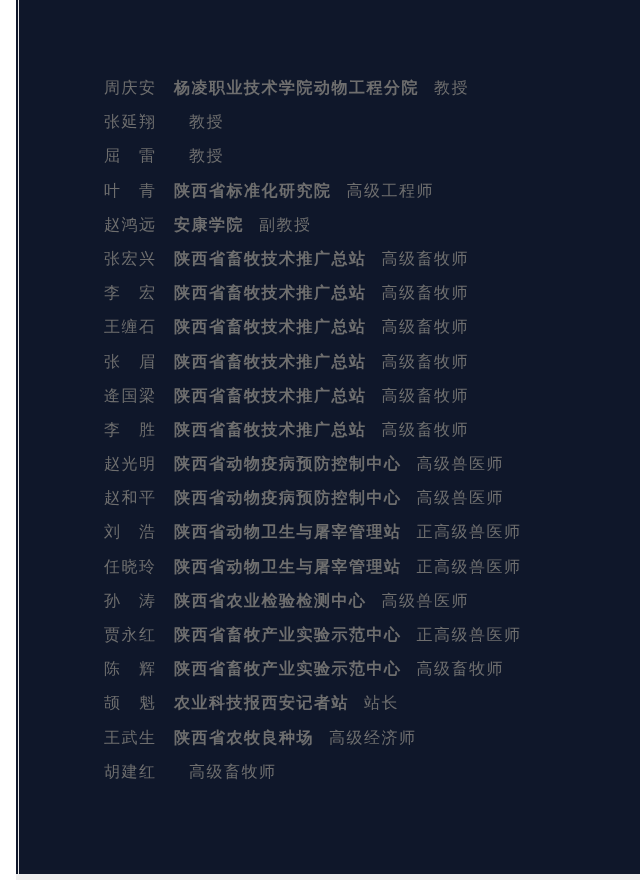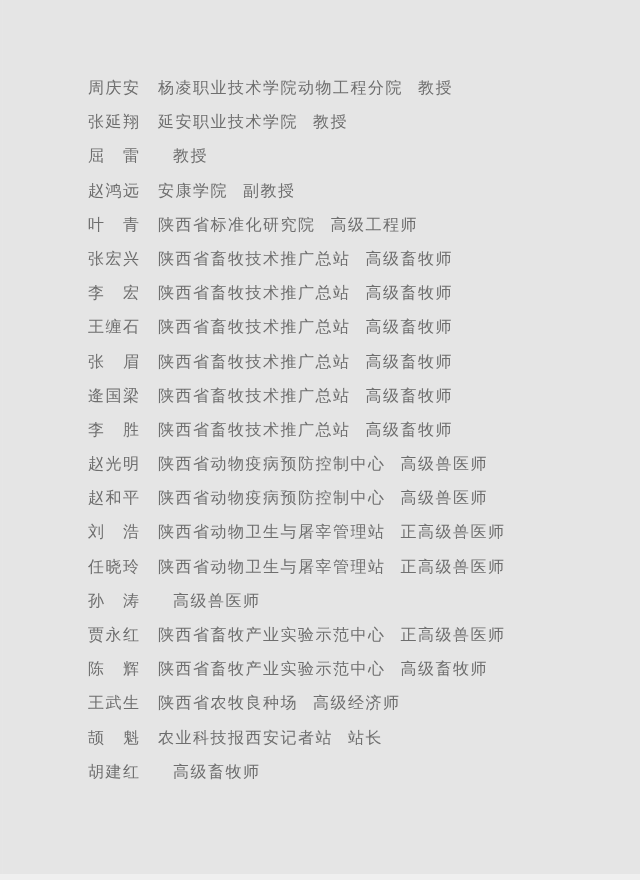--- a/index.html
+++ b/index.html
@@ -10,21 +10,22 @@
     width: 640px;
     height: 880px;
     background: #ffffff;
     position: relative;
     overflow: hidden;
     font-family: "Liberation Serif", "DejaVu Serif", serif;
   }
   .page {
     position: absolute;
     inset: 0;
-    background: #e5e5e5;
+    background: #0f172a;
+    margin-left: 16px;
   }
   .scan-edge-left {
     position: absolute;
     left: 2px;
     top: 0;
     width: 1px;
     height: 100%;
     background: #e6e6e6;
   }
   .scan-edge-bottom {
@@ -52,55 +53,55 @@
     letter-spacing: 1.5px;
     font-weight: 400;
   }
   .row .name {
     display: inline-block;
     width: 70px;
     flex: 0 0 70px;
   }
   .row .org {
     display: inline-block;
+    font-weight: bold;
   }
   .row .title {
     display: inline-block;
     margin-left: 15px;
   }
 </style>
 </head>
 <body>
 
 <div class="page">
   <div class="scan-edge-left"></div>
   <div class="roster" id="roster">
       <div class="row">
         <span class="name">周庆安</span>
         <span class="org">杨凌职业技术学院动物工程分院</span>
         <span class="title">教授</span>
       </div>
       <div class="row">
         <span class="name">张延翔</span>
-        <span class="org">延安职业技术学院</span>
         <span class="title">教授</span>
       </div>
       <div class="row">
         <span class="name">屈　雷</span>
         <span class="title">教授</span>
       </div>
       <div class="row">
+        <span class="name">叶　青</span>
+        <span class="org">陕西省标准化研究院</span>
+        <span class="title">高级工程师</span>
+      </div>
+      <div class="row">
         <span class="name">赵鸿远</span>
         <span class="org">安康学院</span>
         <span class="title">副教授</span>
-      </div>
-      <div class="row">
-        <span class="name">叶　青</span>
-        <span class="org">陕西省标准化研究院</span>
-        <span class="title">高级工程师</span>
       </div>
       <div class="row">
         <span class="name">张宏兴</span>
         <span class="org">陕西省畜牧技术推广总站</span>
         <span class="title">高级畜牧师</span>
       </div>
       <div class="row">
         <span class="name">李　宏</span>
         <span class="org">陕西省畜牧技术推广总站</span>
         <span class="title">高级畜牧师</span>
@@ -140,41 +141,42 @@
         <span class="org">陕西省动物卫生与屠宰管理站</span>
         <span class="title">正高级兽医师</span>
       </div>
       <div class="row">
         <span class="name">任晓玲</span>
         <span class="org">陕西省动物卫生与屠宰管理站</span>
         <span class="title">正高级兽医师</span>
       </div>
       <div class="row">
         <span class="name">孙　涛</span>
+        <span class="org">陕西省农业检验检测中心</span>
         <span class="title">高级兽医师</span>
       </div>
       <div class="row">
         <span class="name">贾永红</span>
         <span class="org">陕西省畜牧产业实验示范中心</span>
         <span class="title">正高级兽医师</span>
       </div>
       <div class="row">
         <span class="name">陈　辉</span>
         <span class="org">陕西省畜牧产业实验示范中心</span>
         <span class="title">高级畜牧师</span>
       </div>
       <div class="row">
+        <span class="name">颉　魁</span>
+        <span class="org">农业科技报西安记者站</span>
+        <span class="title">站长</span>
+      </div>
+      <div class="row">
         <span class="name">王武生</span>
         <span class="org">陕西省农牧良种场</span>
         <span class="title">高级经济师</span>
-      </div>
-      <div class="row">
-        <span class="name">颉　魁</span>
-        <span class="org">农业科技报西安记者站</span>
-        <span class="title">站长</span>
       </div>
       <div class="row">
         <span class="name">胡建红</span>
         <span class="title">高级畜牧师</span>
       </div>
     </div>
   <div class="scan-edge-bottom"></div>
 </div>
 
 </body></html>

